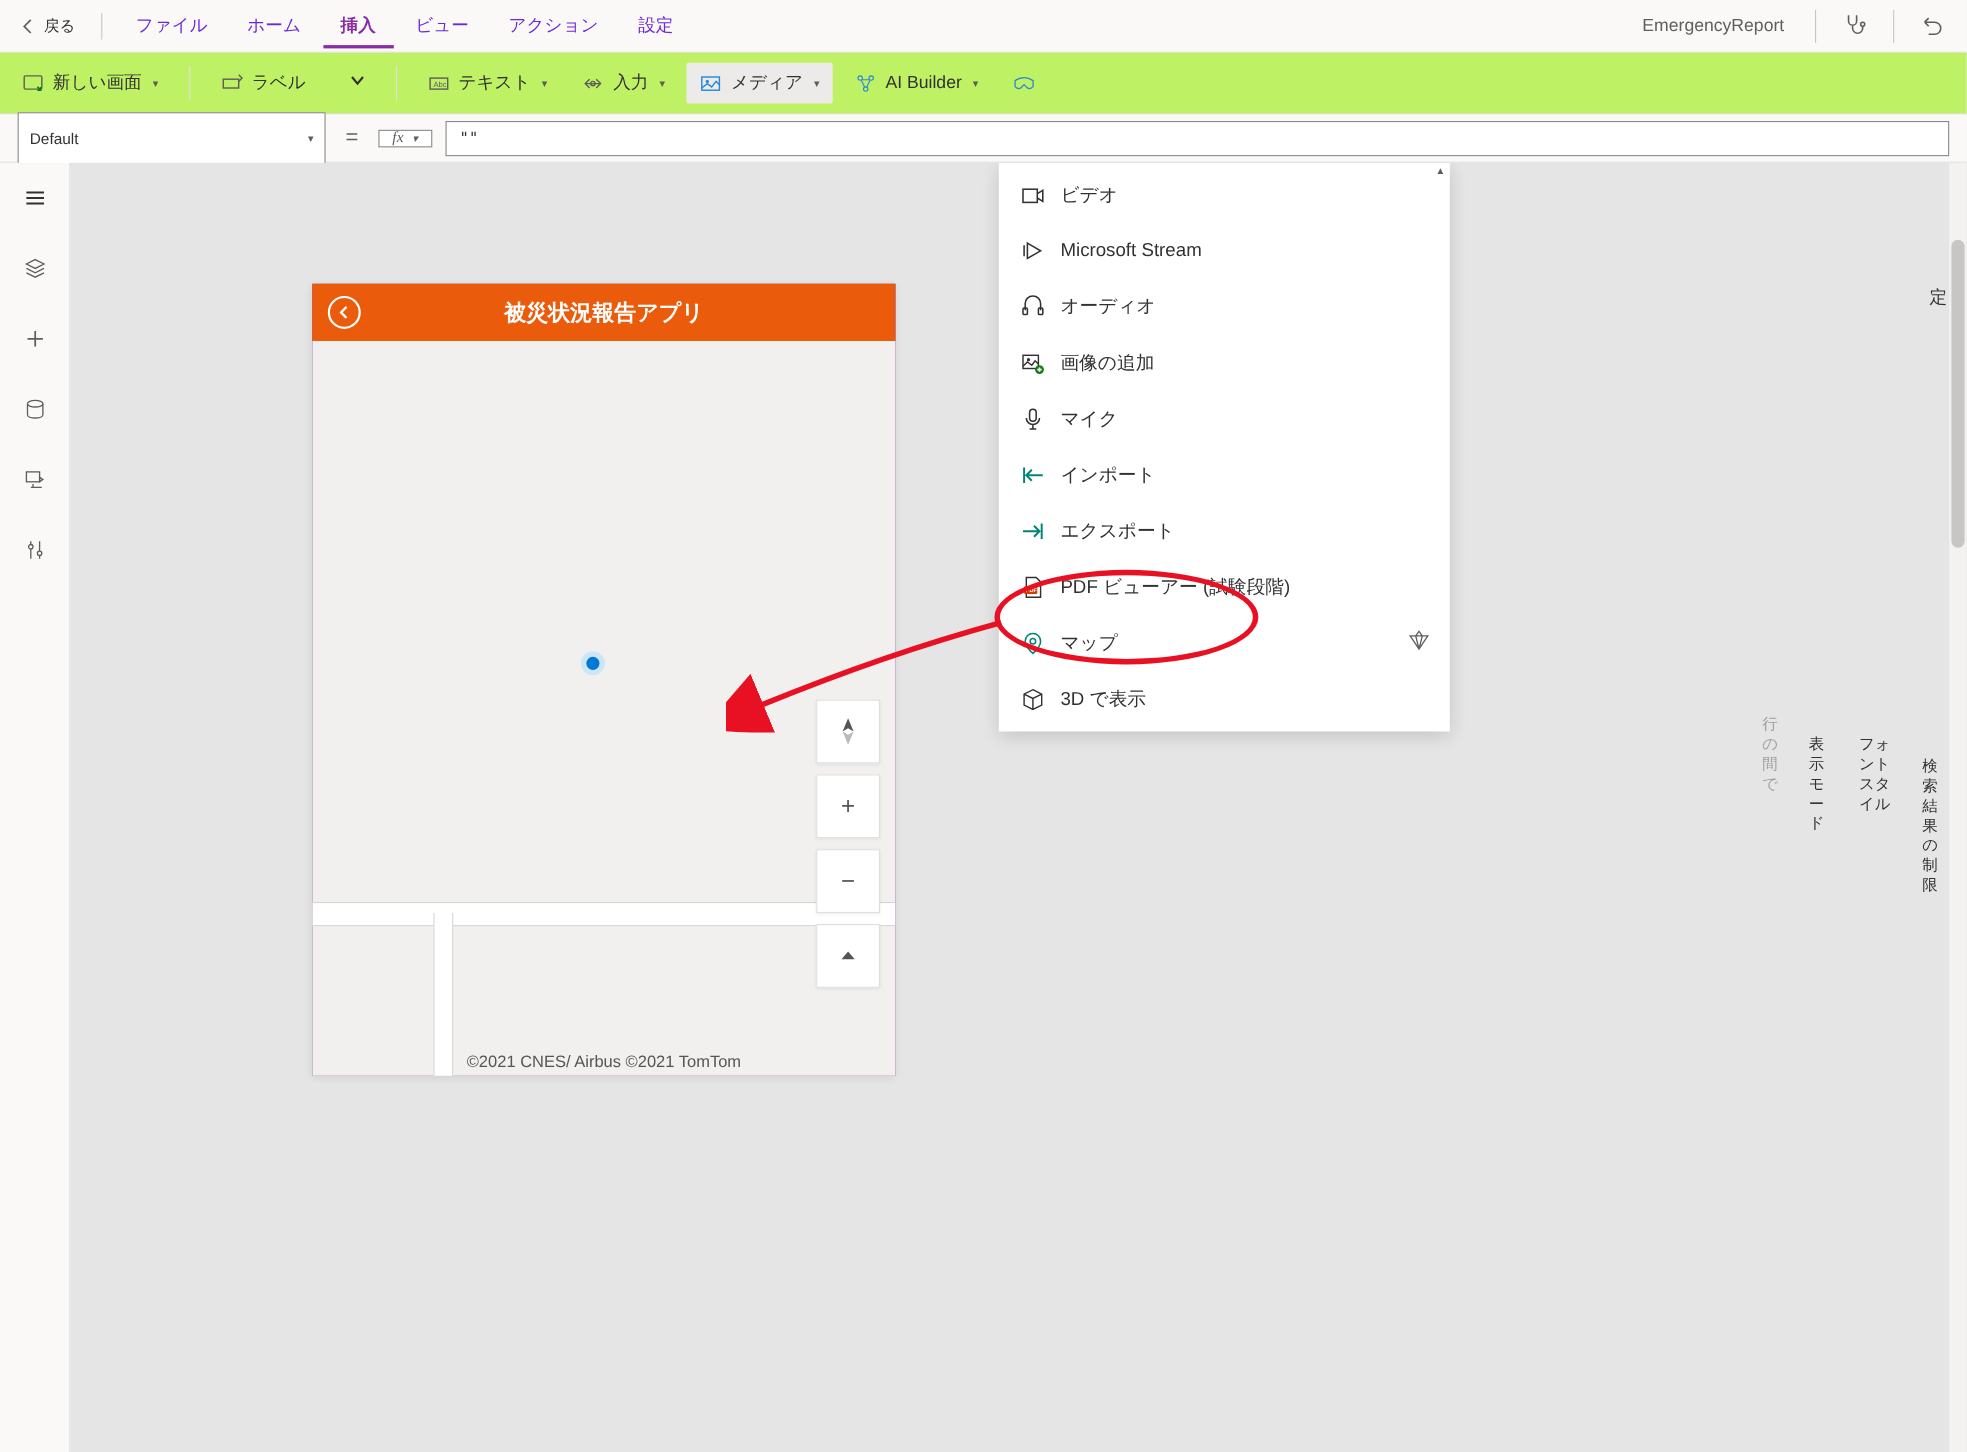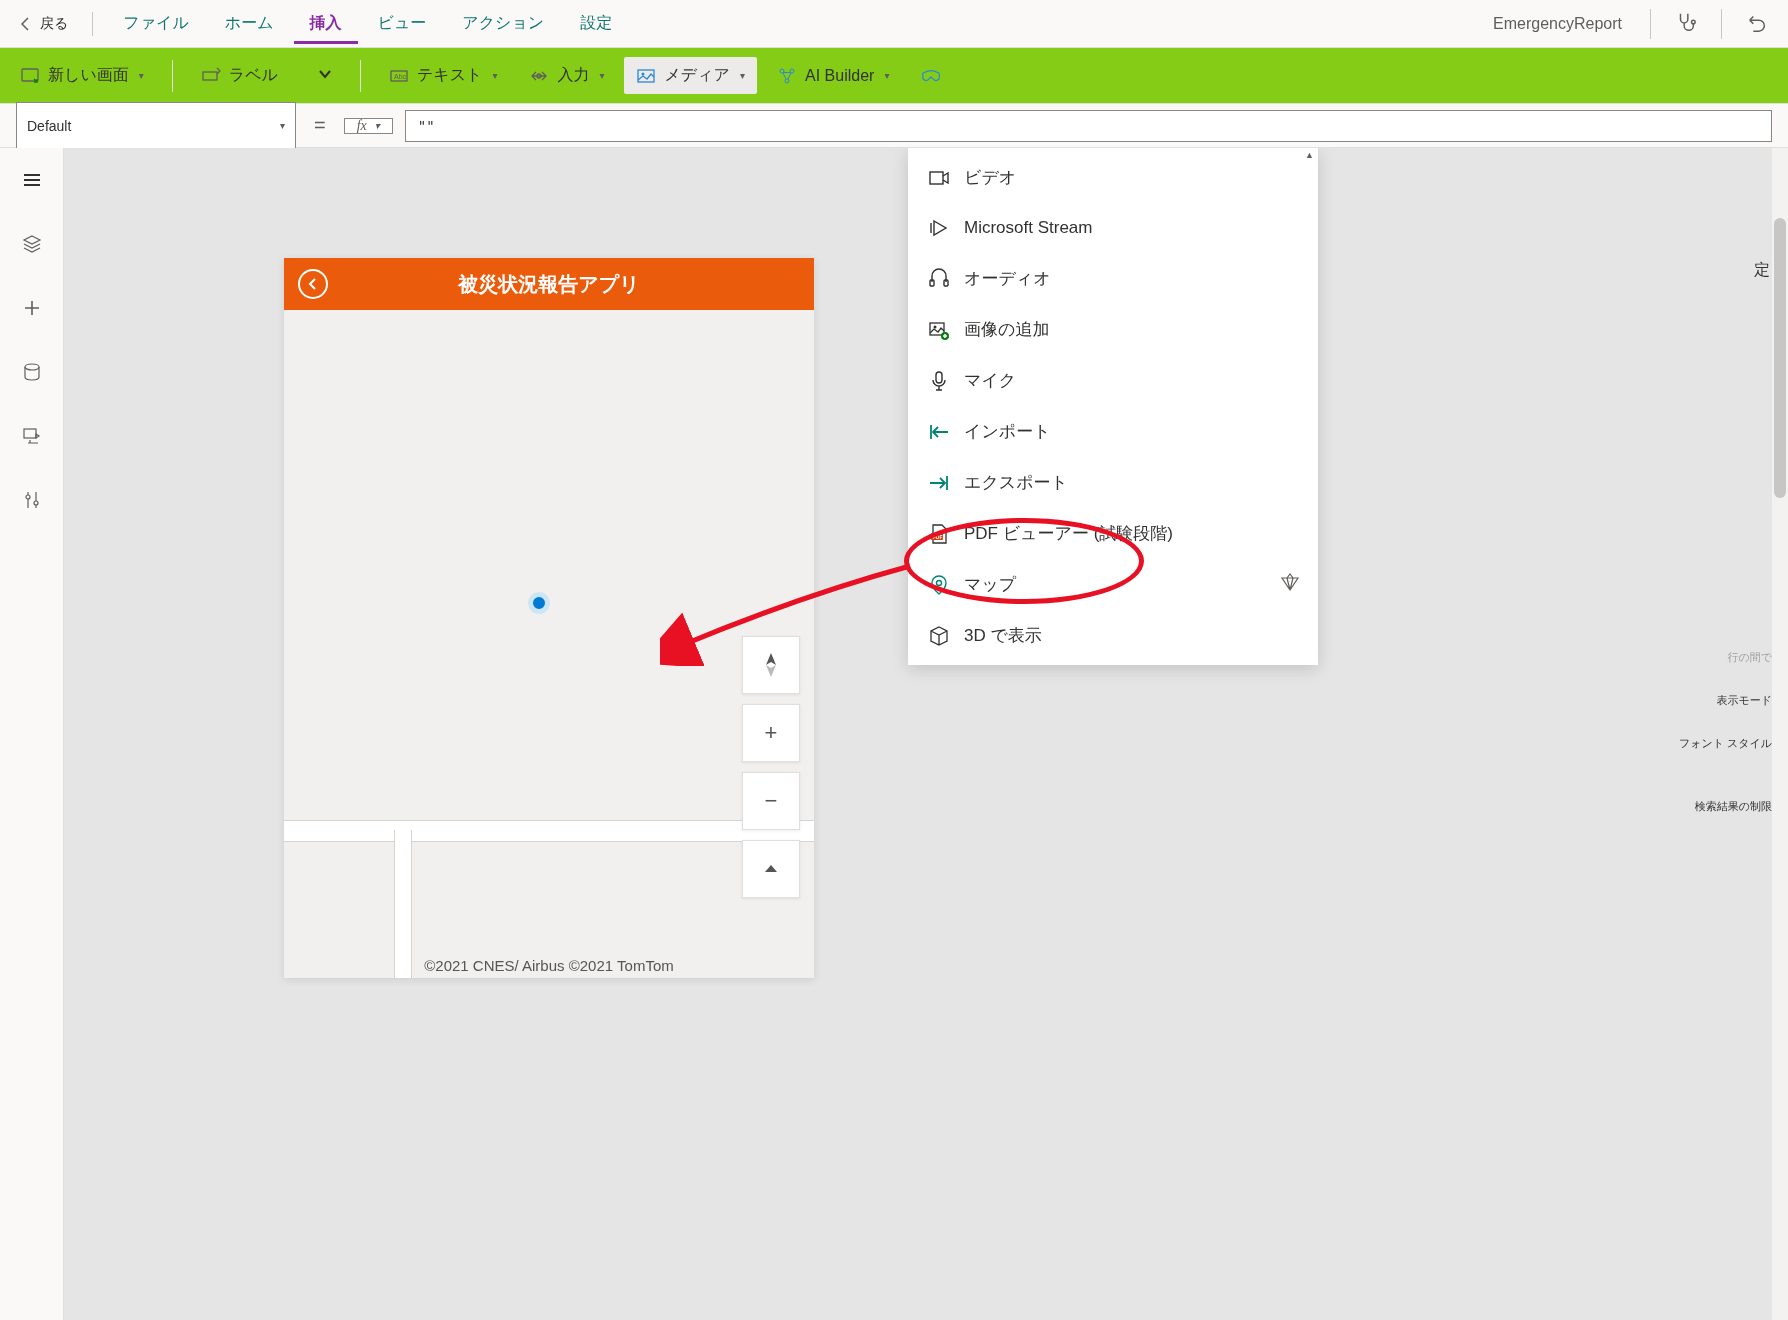--- a/index.html
+++ b/index.html
@@ -3,29 +3,29 @@
   <meta charset="utf-8">
   <style>
     * { box-sizing: border-box; margin: 0; padding: 0; }
     body { font-family: "Segoe UI", "Yu Gothic UI", sans-serif; font-size: 14px; background: #faf9f8; color: #323130; overflow: hidden; }
     
     
     .menubar { display: flex; align-items: center; height: 48px; background: #faf9f8; border-bottom: 1px solid #e1dfdd; padding: 0 8px; gap: 4px; }
     .menubar .back-btn { display: flex; align-items: center; gap: 6px; padding: 6px 10px; cursor: pointer; }
     .menubar .back-btn svg { width: 16px; height: 16px; }
     .menubar .sep { width: 1px; height: 24px; background: #c8c6c4; margin: 0 10px; }
-    .menubar .menu-item { padding: 10px 16px; cursor: pointer; color: #0f766e; font-size: 16px; }
+    .menubar .menu-item { padding: 10px 16px; cursor: pointer; color: #6d28d9; font-size: 16px; }
     .menubar .menu-item.active { color: #8a2da5; font-weight: 600; border-bottom: 3px solid #8a2da5; padding-bottom: 7px; }
     .menubar .spacer { flex: 1; }
     .menubar .app-name { color: #605e5c; font-size: 16px; padding: 0 16px; }
     .menubar .right-sep { width: 1px; height: 30px; background: #c8c6c4; margin: 0 8px; }
     .menubar .right-icon { padding: 8px 12px; cursor: pointer; }
     
     
-    .ribbon { display: flex; align-items: center; height: 56px; background: #84cc16; border-bottom: 1px solid #e1dfdd; padding: 0 8px; gap: 8px; }
+    .ribbon { display: flex; align-items: center; height: 56px; background: #bef264; border-bottom: 1px solid #e1dfdd; padding: 0 8px; gap: 8px; }
     .ribbon-btn { display: flex; align-items: center; gap: 8px; padding: 8px 12px; cursor: pointer; font-size: 16px; color: #323130; border-radius: 2px; }
     .ribbon-btn.active-dd { background: #edebe9; }
     .ribbon-sep { width: 1px; height: 32px; background: #e1dfdd; margin: 0 8px; }
     .ribbon-icon { width: 20px; height: 20px; display: inline-flex; align-items: center; justify-content: center; }
     .chevron { font-size: 10px; color: #605e5c; margin-left: 2px; }
     
     
     .formula-bar { display: flex; align-items: center; height: 44px; background: #faf9f8; border-bottom: 1px solid #e1dfdd; padding: 8px 16px; gap: 12px; }
     .prop-select { width: 280px; height: 48px; border: 1px solid #8a8886; padding: 0 10px; display: flex; align-items: center; justify-content: space-between; background: #fff; cursor: pointer; }
     .eq-sign { font-size: 20px; color: #605e5c; padding: 0 6px; }
@@ -61,21 +61,21 @@
     .dd-item { display: flex; align-items: center; gap: 14px; padding: 14px 20px; cursor: pointer; font-size: 17px; color: #323130; position: relative; }
     .dd-icon { width: 22px; height: 22px; display: flex; align-items: center; justify-content: center; flex-shrink: 0; }
     .dd-badge { position: absolute; right: 18px; }
     
     
     .scroll-hint { position: absolute; right: 0; top: 0; width: 16px; height: 100%; background: #f3f2f1; }
     .scroll-thumb { position: absolute; right: 2px; top: 70px; width: 12px; height: 280px; background: #c8c6c4; border-radius: 6px; }
     .scroll-arrow-up { position: absolute; right: 4px; top: 2px; font-size: 9px; color: #605e5c; }
 
     
-    .right-peek { position: absolute; right: 16px; top: 520px; width: 170px; display: flex; flex-direction: column; gap: 28px; font-size: 11px; color: #323130; text-align: right; }
+    .right-peek { position: absolute; right: 16px; top: 520px; width: 170px; display: flex; flex-direction: row; gap: 28px; font-size: 14px; color: #323130; }
     .right-peek-hdr { position: absolute; right: 18px; top: 112px; font-size: 16px; color: #323130; }
 
     
     .anno-ellipse { position: absolute; width: 240px; height: 86px; border: 5px solid #e81123; border-radius: 50%; z-index: 200; pointer-events: none; }
     .anno-arrow { position: absolute; z-index: 200; pointer-events: none; }
   </style>
 </head>
 <body>
 
 <div class="menubar">

